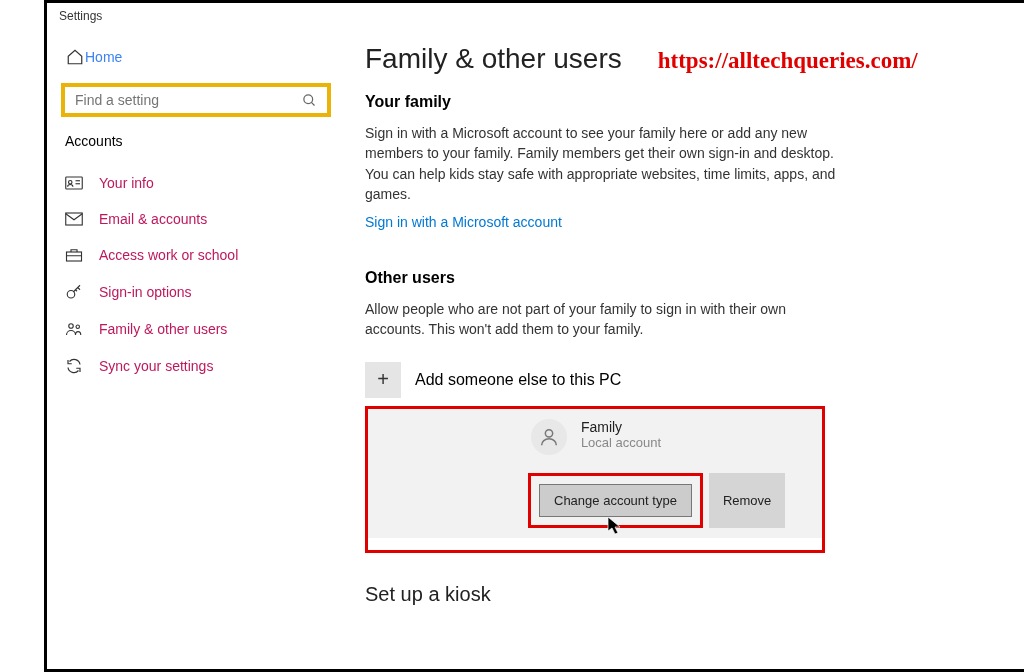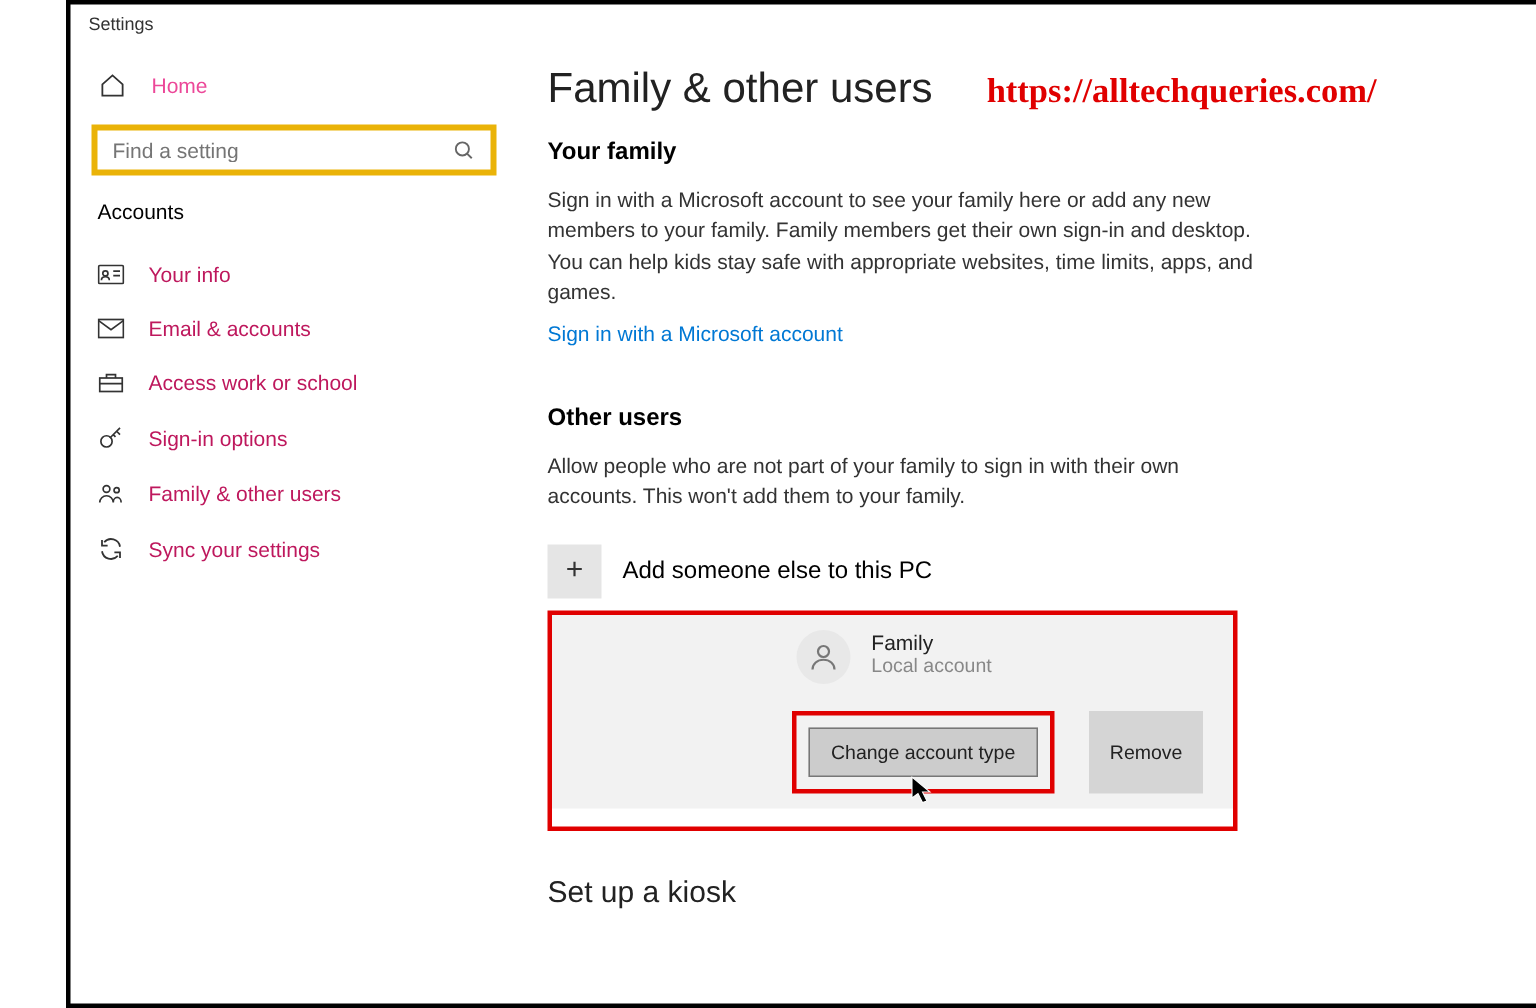--- a/index.html
+++ b/index.html
@@ -36,23 +36,22 @@
     .sidebar {
       width: 290px;
       padding: 14px 10px 0 14px;
       flex-shrink: 0;
     }
     .nav-row {
       display: flex;
       align-items: center;
       padding: 8px 4px;
       font-size: 14px;
-      color: #ec4899;
+      color: #3b82f6;
       cursor: pointer;
-      gap: 16px;
       text-align: right;
     }
     .nav-row .ico {
       width: 20px;
       height: 20px;
       display: inline-flex;
       align-items: center;
       justify-content: center;
       flex-shrink: 0;
     }
@@ -186,21 +185,21 @@
     .user-name {
       font-size: 14px;
       color: #222;
     }
     .user-sub {
       font-size: 13px;
       color: #888;
     }
     .action-row {
       display: flex;
-      gap: 23px;
+      gap: 6px;
       padding: 10px 0 10px 160px;
       background: #f2f2f2;
       position: relative;
     }
     .red-box-inner {
       border: 3px solid #e00000;
       padding: 8px;
       display: inline-block;
       position: relative;
     }

